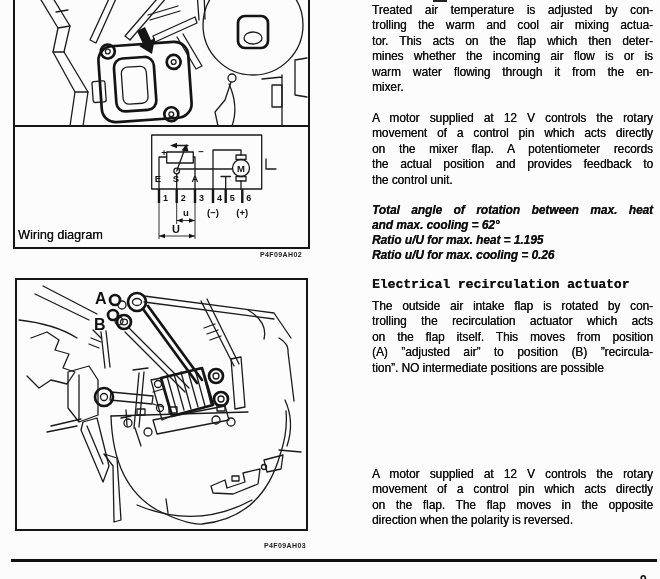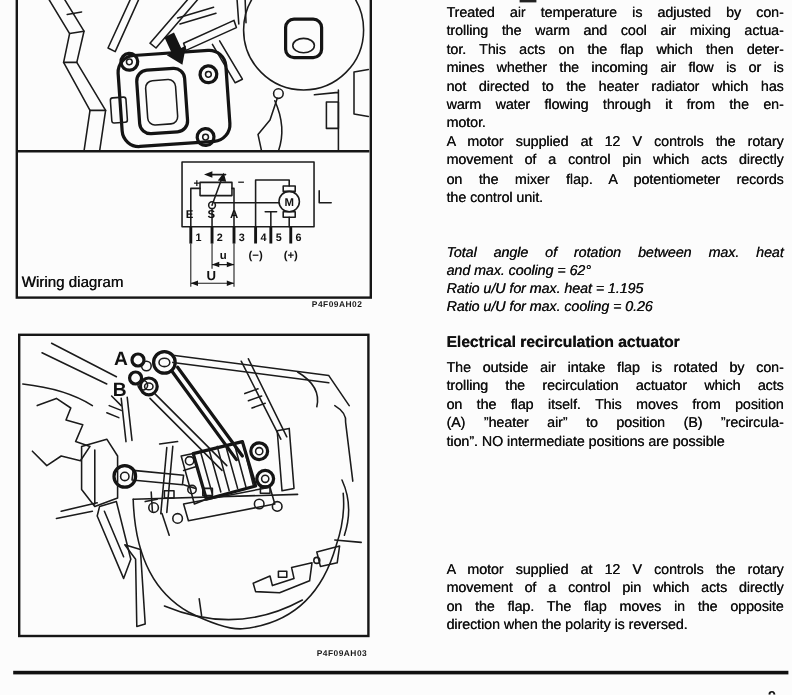--- a/index.html
+++ b/index.html
@@ -9,22 +9,22 @@
     font-family:"Liberation Sans","DejaVu Sans",sans-serif;
   }
   .abs{position:absolute;}
   
   .col{position:absolute;left:372px;top:0;width:281px;height:455px;}
   .block{position:absolute;left:0;width:281px;
     font-size:11.9px;line-height:15.4px;letter-spacing:-0.05px;
     text-shadow:0.25px 0 0 #111;}
   .tline{text-align:left;white-space:normal;}
   .tline.jl{text-align:justify;text-align-last:justify;}
-  .specs .tline{font-style:italic;line-height:15.1px;}
-  .section-heading{font-weight:bold;font-size:13px;letter-spacing:0;}
+  .specs .tline{font-style:italic;line-height:15.1px;font-weight:bold;}
+  .section-heading{font-weight:bold;font-size:13px;letter-spacing:0;font-family:Liberation Mono, monospace;}
   
   .figframe{position:absolute;border:2px solid #161616;background:transparent;box-sizing:border-box;}
   .caption{position:absolute;font-size:12.6px;text-shadow:0.25px 0 0 #111;text-align:center;}
   .figcode{position:absolute;width:122px;text-align:right;
     font-size:7px;font-weight:bold;letter-spacing:0.4px;color:#1a1a1a;}
   svg{display:block;}
   .ln{fill:none;stroke:#1b1b1b;stroke-width:1.3;stroke-linecap:round;stroke-linejoin:round;}
   .ln2{fill:none;stroke:#141414;stroke-width:2.7;stroke-linecap:round;stroke-linejoin:round;}
   .lnth{fill:none;stroke:#1b1b1b;stroke-width:0.9;}
   .fillb{fill:#141414;stroke:none;}
@@ -233,42 +233,42 @@
   </svg>
 </div>
 <div class="figcode" style="left:184px;top:542px;">P4F09AH03</div>
 
 <div class="col">
   <div class="block" style="top:3px;">
       <div class="tline jl">Treated air temperature is adjusted by con-</div>
       <div class="tline jl">trolling the warm and cool air mixing actua-</div>
       <div class="tline jl">tor. This acts on the flap which then deter-</div>
       <div class="tline jl">mines whether the incoming air flow is or is</div>
-      <div class="tline jl">not directed to the heater radiator which has</div>
       <div class="tline jl">warm water flowing through it from the en-</div>
-      <div class="tline">motor.</div>
+      <div class="tline">mixer.</div>
     </div>
   <div class="block" style="top:111px;">
       <div class="tline jl">A motor supplied at 12 V controls the rotary</div>
       <div class="tline jl">movement of a control pin which acts directly</div>
       <div class="tline jl">on the mixer flap. A potentiometer records</div>
+      <div class="tline jl">the actual position and provides feedback to</div>
       <div class="tline">the control unit.</div>
     </div>
   <div class="block specs" style="top:203px;">
       <div class="tline jl">Total angle of rotation between max. heat</div>
       <div class="tline">and max. cooling = 62°</div>
       <div class="tline">Ratio u/U for max. heat = 1.195</div>
       <div class="tline">Ratio u/U for max. cooling = 0.26</div>
     </div>
   <div class="block section-heading" style="top:277px;">Electrical recirculation actuator</div>
   <div class="block" style="top:299px;">
       <div class="tline jl">The outside air intake flap is rotated by con-</div>
       <div class="tline jl">trolling the recirculation actuator which acts</div>
       <div class="tline jl">on the flap itself. This moves from position</div>
-      <div class="tline jl">(A) ”heater air” to position (B) ”recircula-</div>
+      <div class="tline jl">(A) ”adjusted air” to position (B) ”recircula-</div>
       <div class="tline">tion”. NO intermediate positions are possible</div>
     </div>
   <div class="block" style="top:467px;">
       <div class="tline jl">A motor supplied at 12 V controls the rotary</div>
       <div class="tline jl">movement of a control pin which acts directly</div>
       <div class="tline jl">on the flap. The flap moves in the opposite</div>
       <div class="tline">direction when the polarity is reversed.</div>
     </div>
 </div>
 

